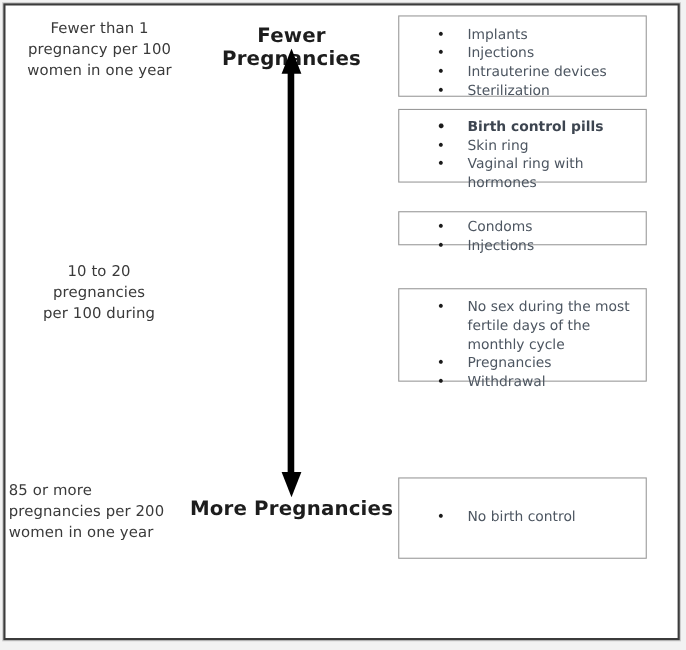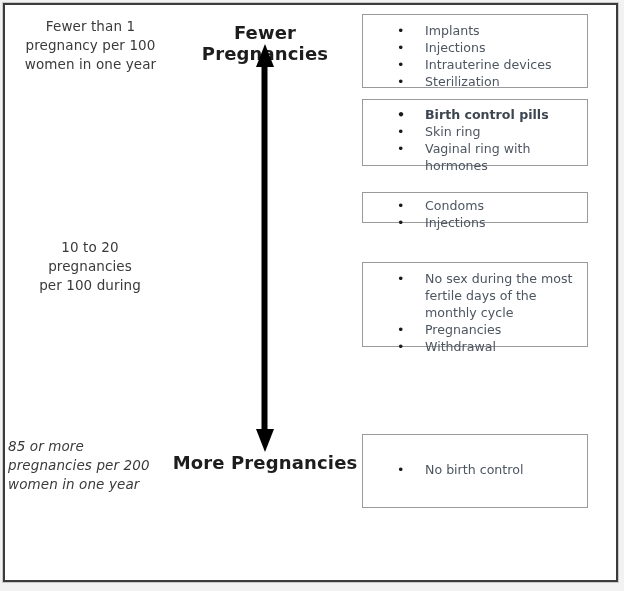--- a/index.html
+++ b/index.html
@@ -43,21 +43,21 @@
     color: #3a3a3a;
     font-size: 13.5px;
     line-height: 19px;
     letter-spacing: 0.1px;
   }
   .scale-label.center { text-align: center; }
   .scale-label.left   { text-align: left; }
 
   #scale-top    { left: 8px;  top: 17px;  width: 165px; }
   #scale-middle { left: 10px; top: 238px; width: 160px; }
-  #scale-bottom { left: 8px;  top: 437px; width: 170px; font-style: italic; }
+  #scale-bottom { left: 8px;  top: 437px; width: 170px; }
 
   
   .arrow-caption {
     position: absolute;
     width: 190px;
     text-align: center;
     font-weight: bold;
     color: #1d1d1d;
     font-size: 18px;
     letter-spacing: 0.15px;

